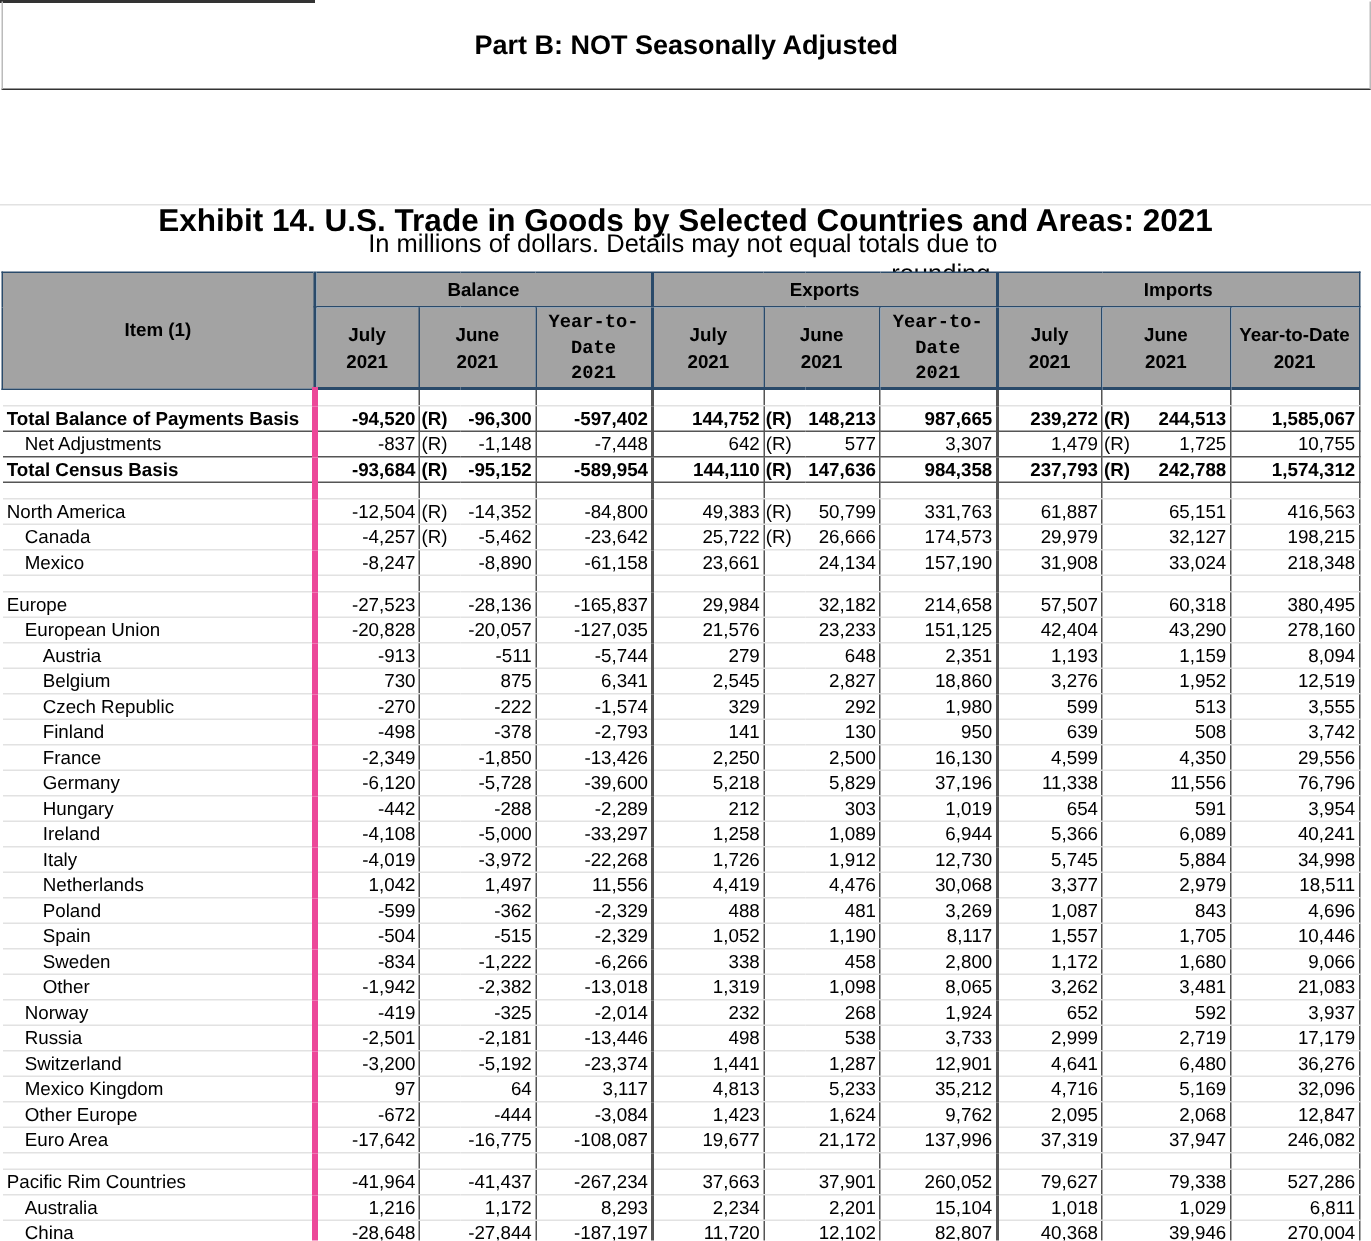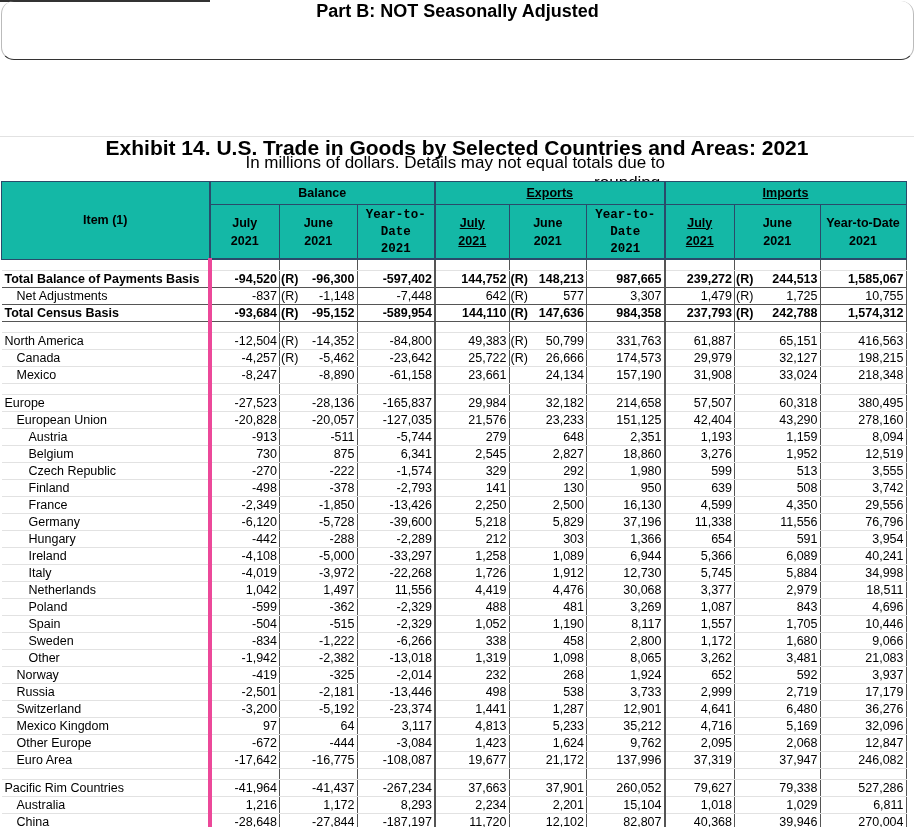--- a/index.html
+++ b/index.html
@@ -1,35 +1,35 @@
 <!DOCTYPE html>
 <html><head>
 <meta charset="utf-8">
 <style>
   html, body { margin: 0; padding: 0; background: #ffffff; }
   body { width: 914px; height: 827px; overflow: hidden; position: relative;
          font-family: "Liberation Sans", sans-serif; color: #000; }
   .topline { position: absolute; left: 0; top: 0; width: 210px; height: 2px; background: #333; }
   .part-box { position: absolute; left: 1px; top: 1px; width: 911px; height: 58px;
               border-bottom: 1px solid #333; border-left: 1px solid #bbb; border-right: 1px solid #bbb;
-              display: flex; align-items: flex-start; justify-content: center; border-radius: 13px; }
+              display: flex; align-items: center; justify-content: center; }
   .part-title { font-weight: bold; font-size: 18px; }
   .exhibit-title { position: absolute; left: 0; width: 914px; top: 108px; text-align: center;
                    font-weight: bold; font-size: 21px; margin-top: 28px; }
   .subtitle { position: absolute; left: 209px; width: 456px; top: 153px; text-align: right; font-size: 17px; }
   .gridline { position: absolute; left: 0; width: 914px; height: 1px; background: #e2e2e2; }
 
   table { position: absolute; left: 1px; top: 181px; border-collapse: collapse; table-layout: fixed;
           font-size: 12.5px; }
-  th { background: #14b8a6; font-weight: bold; font-size: 12.5px; text-align: center; vertical-align: middle;
+  th { background: #a3a3a3; font-weight: bold; font-size: 12.5px; text-align: center; vertical-align: middle;
        border: 1px solid #2a4a6a; line-height: 18px; padding: 0; overflow: hidden; }
   th.grp { height: 22px; border-bottom: 1px solid #2a4a6a; }
   th.sub { height: 46px; }
   th.item { border-right: 2px solid #2a4a6a; }
-  th.gap { border-left: 2px solid #2a4a6a; text-decoration: underline; }
+  th.gap { border-left: 2px solid #2a4a6a; }
   th.ytd { line-height: 17px; vertical-align: top; padding-top: 2px; font-family: Liberation Mono, monospace; }
   thead tr:last-child th { border-bottom: 2px solid #2a4a6a; }
 
   td { height: 16px; padding: 0 2px; white-space: nowrap; overflow: hidden; line-height: 16px;
        border-bottom: 1px solid #e2e2e2; }
   td.lbl { text-align: left; padding-left: 3px; border-right: 4px solid #ec4899; }
   td.num { text-align: right; border-right: 1px solid #555; }
   td.r { text-align: left; padding-left: 1px; border-right: none; width: 24px; }
   td.grpend { border-right: 2px solid #555; }
   tr.bold td { font-weight: bold; }
@@ -342,21 +342,21 @@
       </tr>
       <tr class="">
         <td class="lbl ind2">Hungary</td>
         <td class="num">-442</td>
         <td class="r"></td>
         <td class="num">-288</td>
         <td class="num grpend">-2,289</td>
         <td class="num">212</td>
         <td class="r"></td>
         <td class="num">303</td>
-        <td class="num grpend">1,366</td>
+        <td class="num grpend">1,019</td>
         <td class="num">654</td>
         <td class="r"></td>
         <td class="num">591</td>
         <td class="num">3,954</td>
       </tr>
       <tr class="">
         <td class="lbl ind2">Ireland</td>
         <td class="num">-4,108</td>
         <td class="r"></td>
         <td class="num">-5,000</td>

